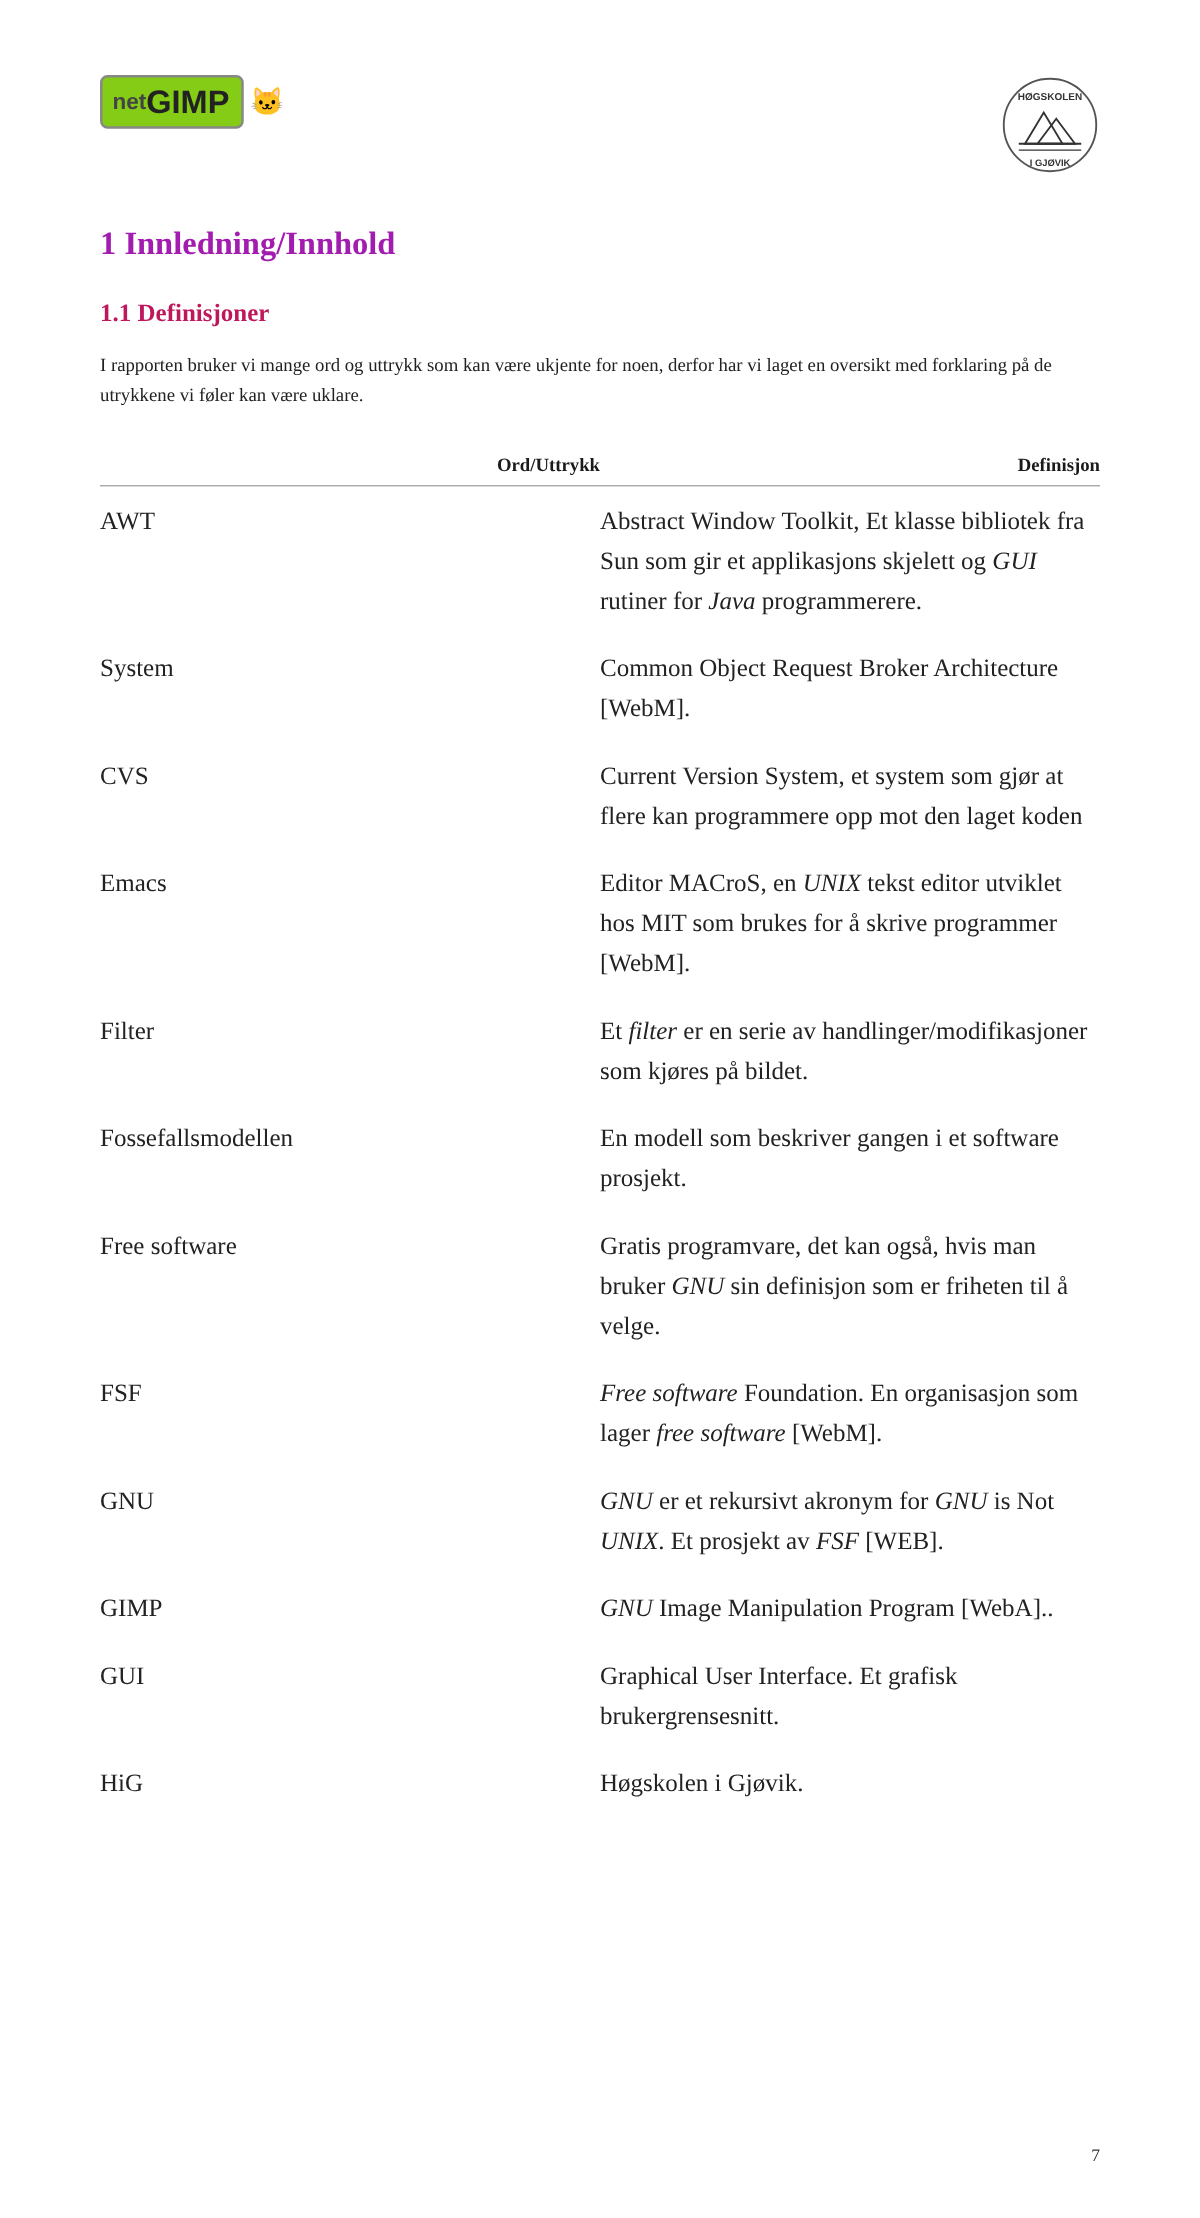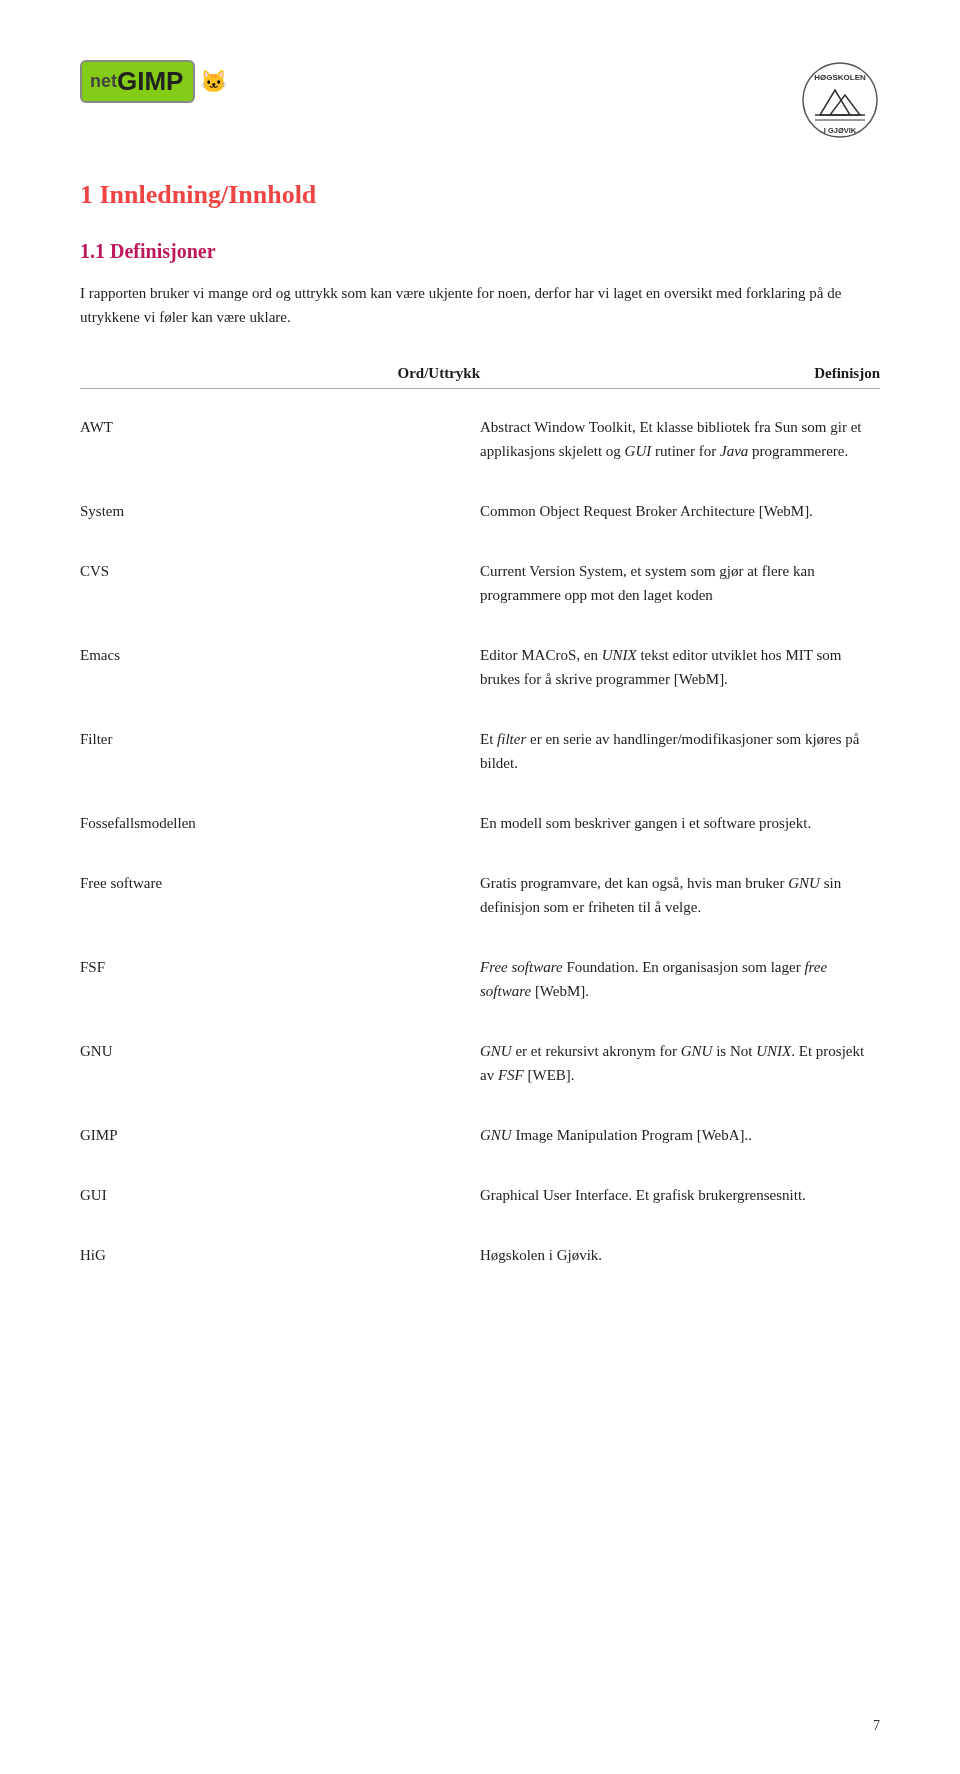--- a/index.html
+++ b/index.html
@@ -63,21 +63,21 @@
     .logo-cat {
       font-size: 22px;
       margin-left: 5px;
     }
 
     
     .main-title {
       font-size: 26px;
       font-weight: bold;
       margin-bottom: 30px;
-      color: #ef4444;
+      color: #a21caf;
     }
 
     .section-title {
       font-size: 20px;
       font-weight: bold;
       margin-bottom: 18px;
       color: #be185d;
     }
 
     .intro-text {
@@ -98,22 +98,22 @@
       text-align: right;
       font-weight: bold;
       font-size: 15px;
       padding: 6px 0;
       border-bottom: 1px solid #aaa;
       width: 220px;
     }
 
     .def-table td {
       vertical-align: top;
-      padding: 26px 0 10px 0;
-      font-size: 15px;
+      padding: 12px 0 10px 0;
+      font-size: 20px;
       line-height: 1.6;
       color: #222;
     }
 
     .def-table td.term {
       font-weight: normal;
       width: 220px;
       padding-right: 20px;
       color: #222;
     }

